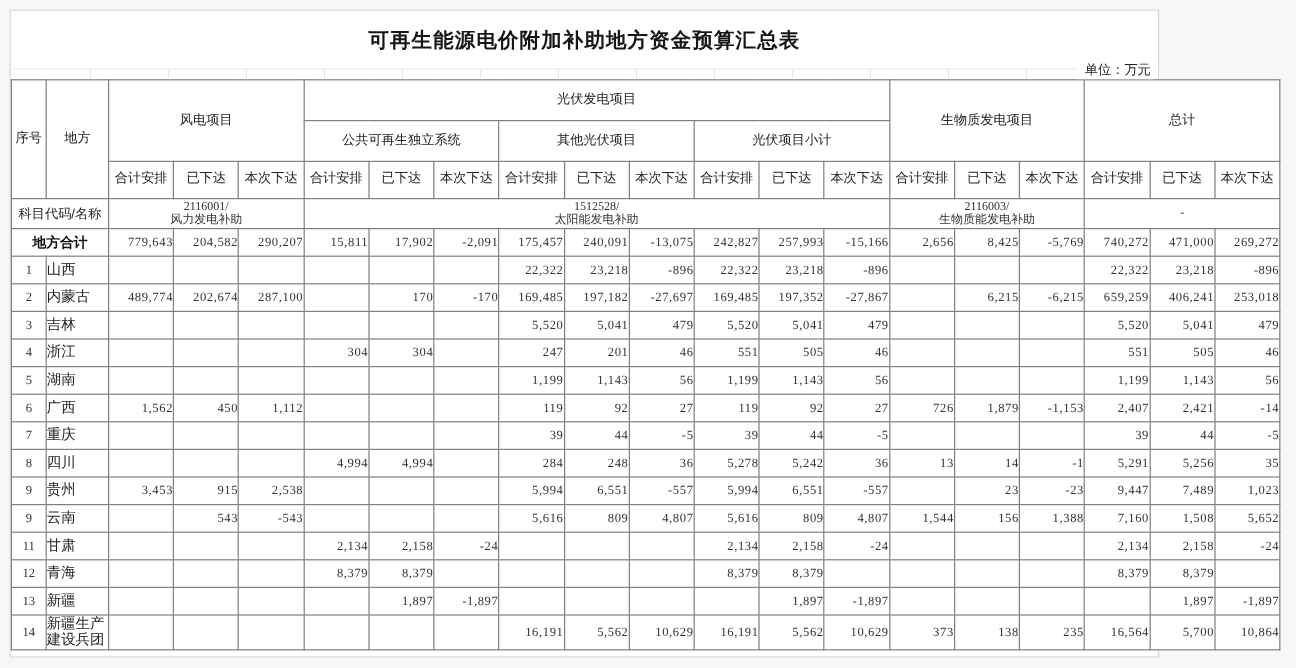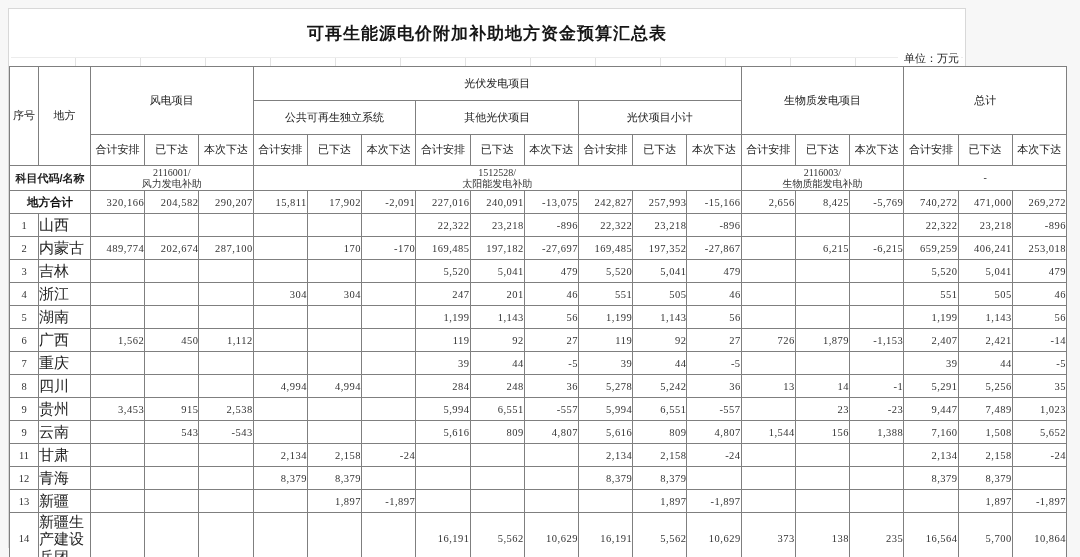--- a/index.html
+++ b/index.html
@@ -61,29 +61,29 @@
   tr.h3 { height:31px; }
   tr.subject-row { height:25px; }
   tbody tr.data-row, tbody tr.total-row { height:23px; }
   tbody tr.tall { height:29px; }
   td.subject {
     font-size:10px; color:#333; text-align:center;
     white-space:pre-line; line-height:1.15;
     font-family:"Liberation Serif", serif;
   }
   td.subject-label {
-    font-size:11px; font-weight:bold; color:#1c1c1c; text-align:center;
+    font-size:11px; font-weight:normal; color:#1c1c1c; text-align:center;
     font-family:"Liberation Sans", sans-serif;
   }
   td.total-label { font-size:11.5px; font-weight:bold; color:#111; text-align:center;margin-top:32px; }
   td.no {
     font-size:10.5px; color:#333; text-align:center;
     font-family:"Liberation Serif", serif;
   }
-  td.region { font-size:15px; color:#222; text-align:left; padding-left:3px; line-height:1.15; }
+  td.region { font-size:12px; color:#222; text-align:left; padding-left:3px; line-height:1.15; }
   td.num {
     font-family:"Liberation Serif", serif;
     font-size:10.5px; color:#333;
     text-align:right; padding-right:5px;
     letter-spacing:0.5px;
   }
 </style>
 </head>
 <body>
 
@@ -141,27 +141,27 @@
           <td class="subject" colspan="3">2116001/
 风力发电补助</td>
           <td class="subject" colspan="9">1512528/
 太阳能发电补助</td>
           <td class="subject" colspan="3">2116003/
 生物质能发电补助</td>
           <td class="subject" colspan="3">-</td>
         </tr>
         <tr class="total-row">
           <td class="total-label" colspan="2">地方合计</td>
-          <td class="num">320,166</td>
+          <td class="num">779,643</td>
           <td class="num">204,582</td>
           <td class="num">290,207</td>
           <td class="num">15,811</td>
           <td class="num">17,902</td>
           <td class="num">-2,091</td>
-          <td class="num">227,016</td>
+          <td class="num">175,457</td>
           <td class="num">240,091</td>
           <td class="num">-13,075</td>
           <td class="num">242,827</td>
           <td class="num">257,993</td>
           <td class="num">-15,166</td>
           <td class="num">2,656</td>
           <td class="num">8,425</td>
           <td class="num">-5,769</td>
           <td class="num">740,272</td>
           <td class="num">471,000</td>

